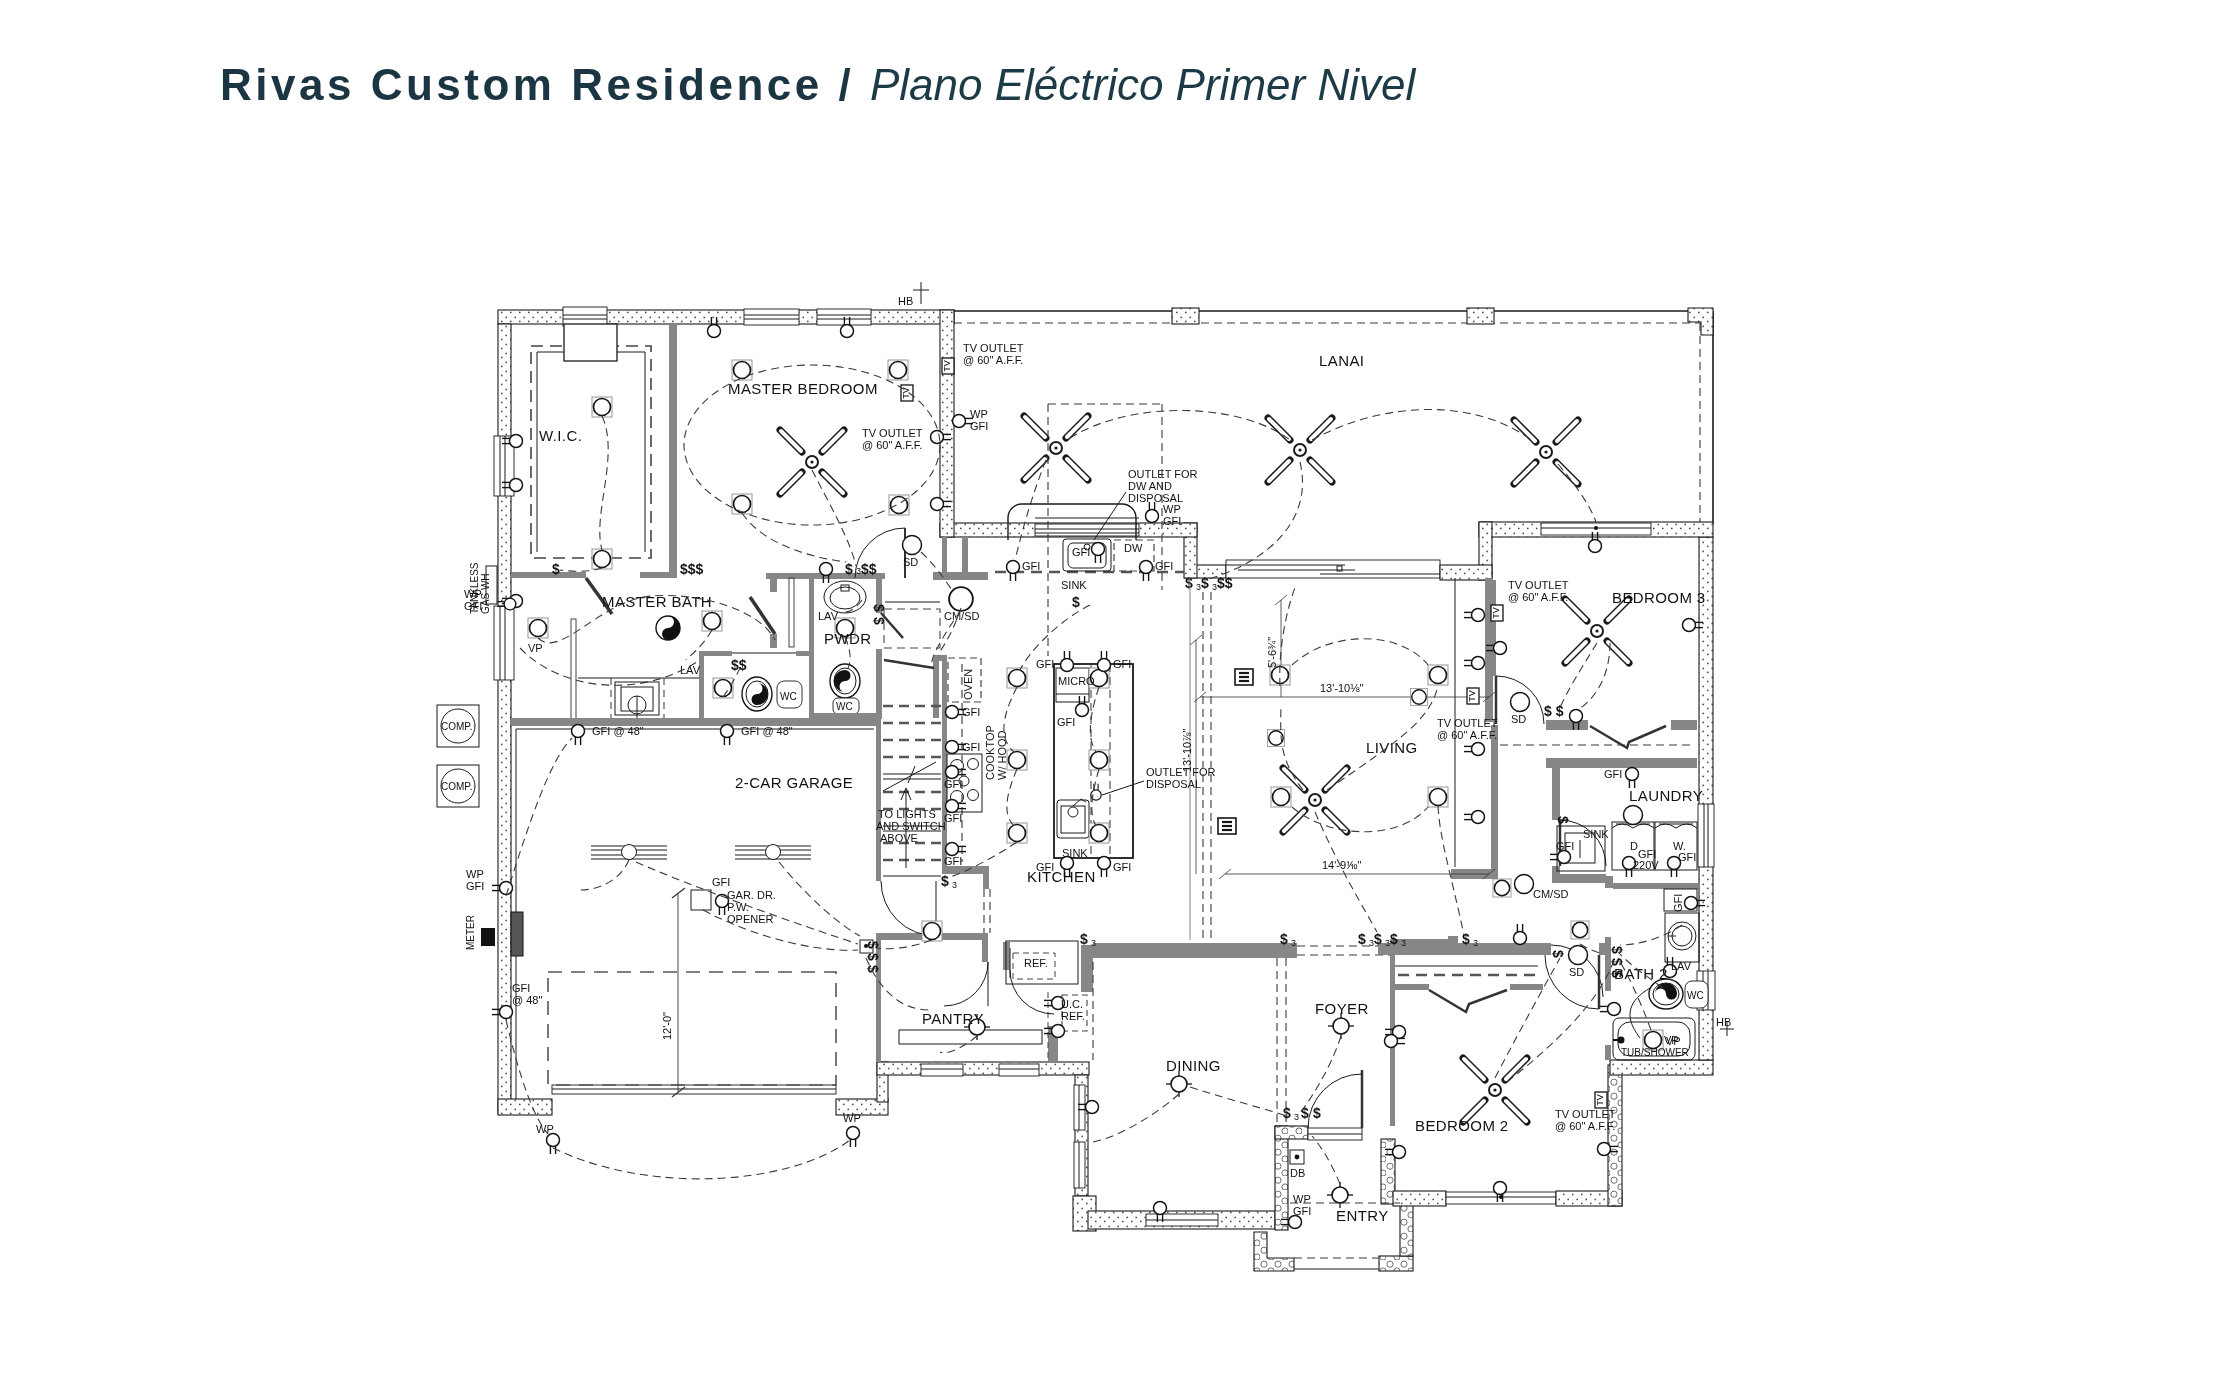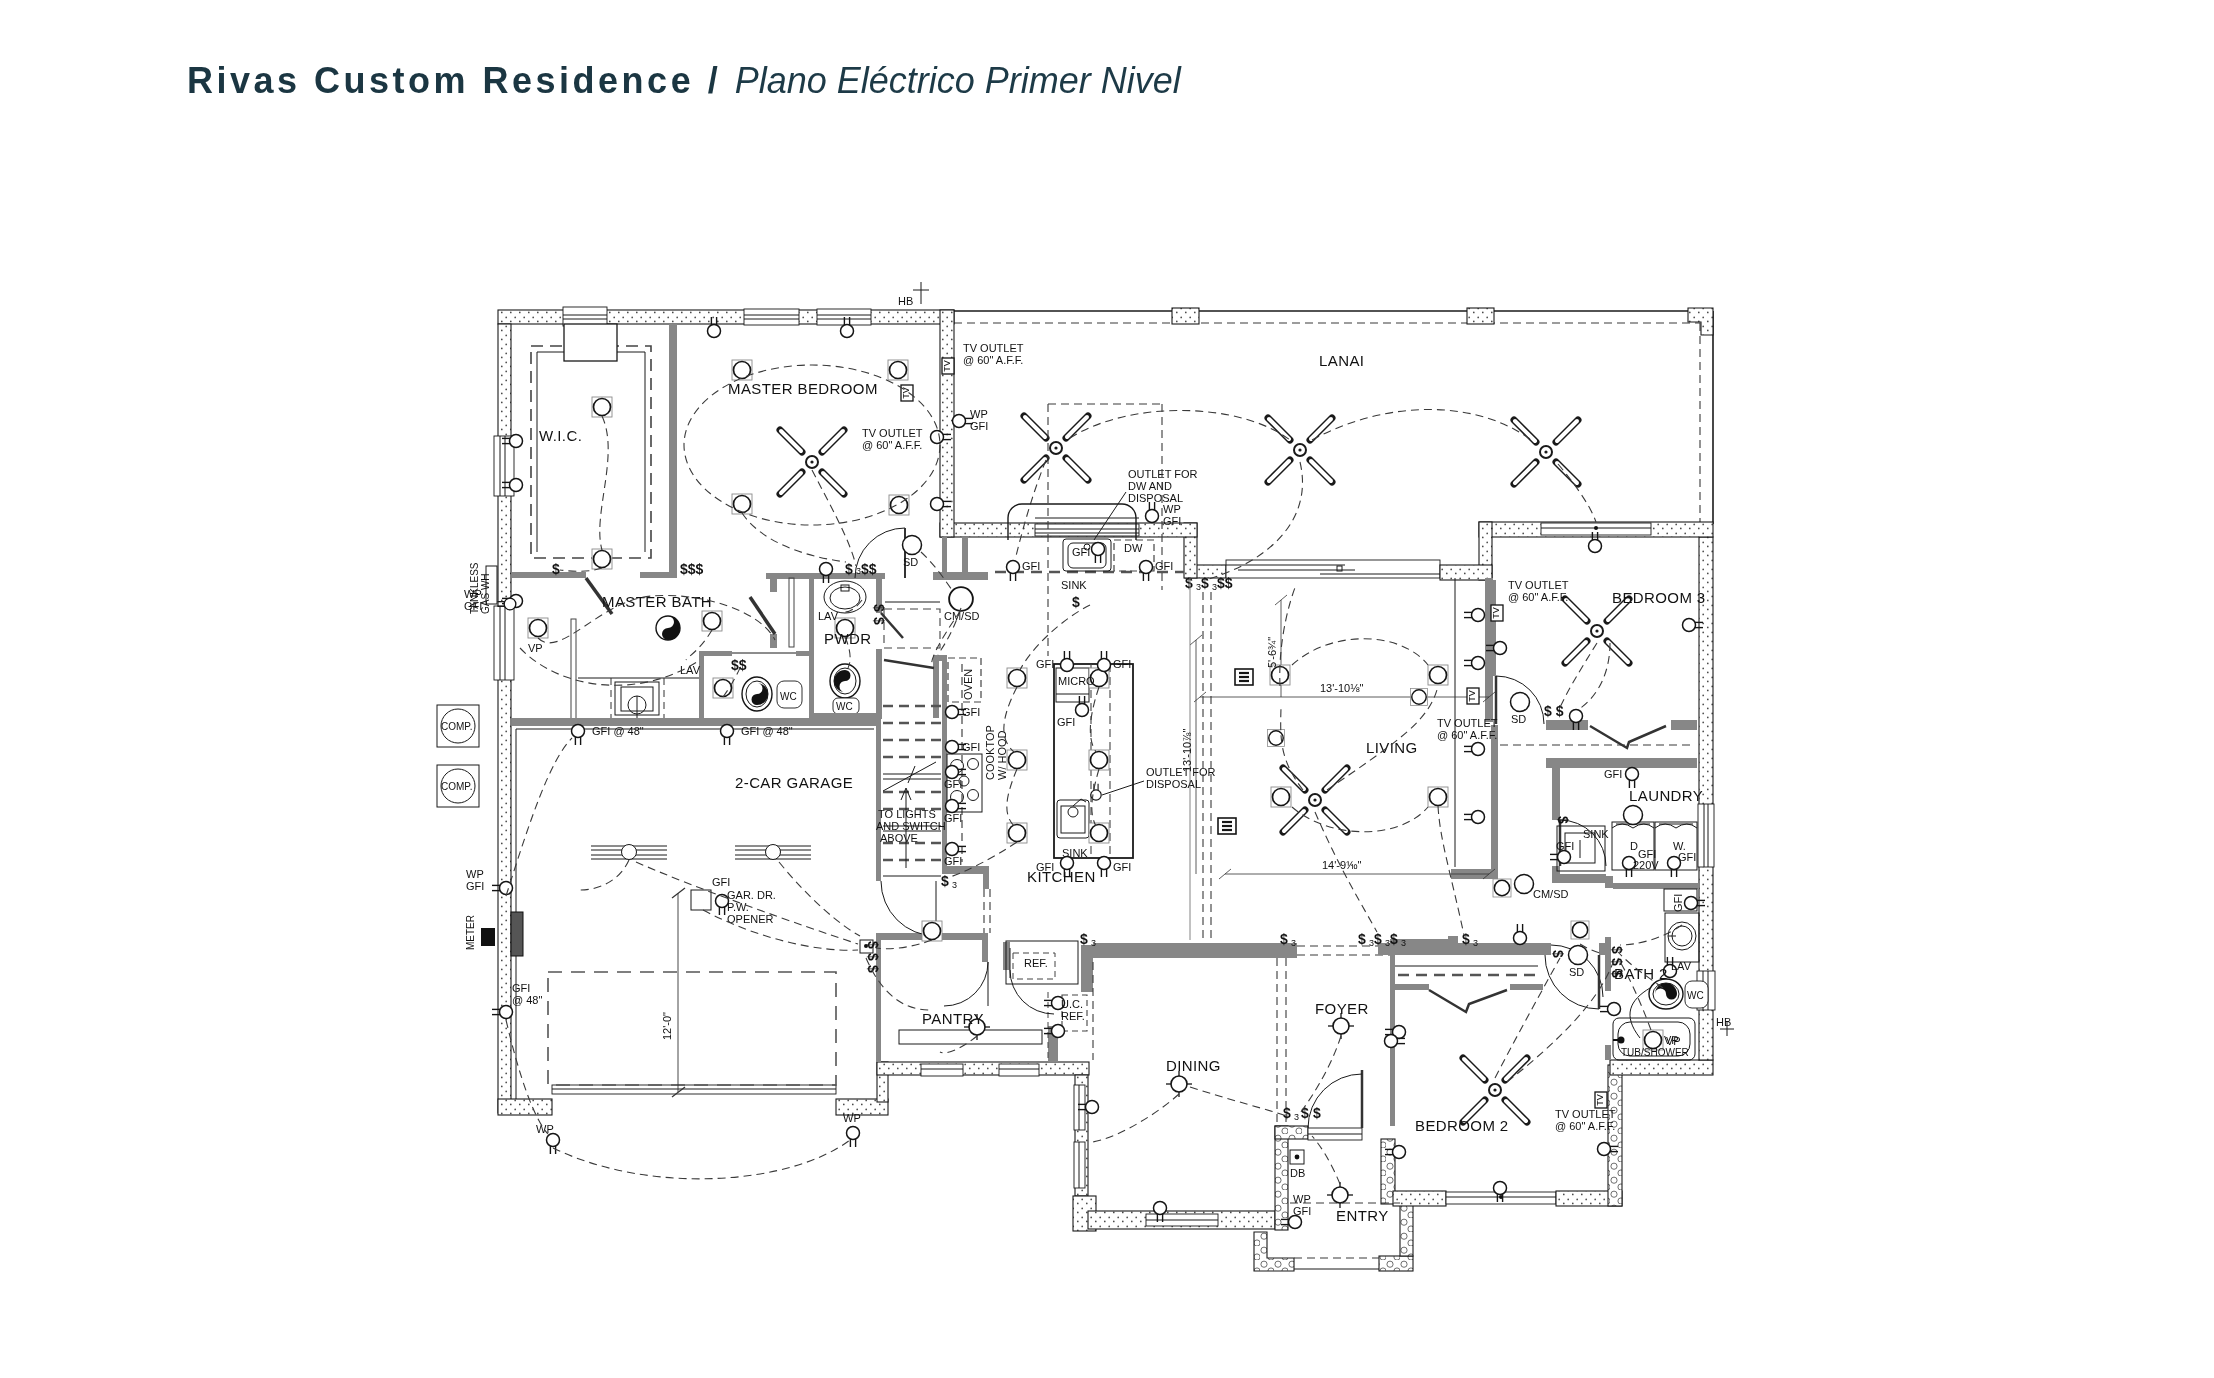--- a/index.html
+++ b/index.html
@@ -15,21 +15,21 @@
 .dsh{stroke:#3a3a3a;stroke-width:1.1;fill:none;stroke-dasharray:8 5}
 .dshb{stroke:#555;stroke-width:2.6;fill:none;stroke-dasharray:11 7}
 .gw{fill:#878787}
 .xw{fill:url(#st);stroke:#1a1a1a;stroke-width:1.1}
 .bw{fill:url(#bub);stroke:#1a1a1a;stroke-width:1.1}
 .win{fill:#fff;stroke:#1a1a1a;stroke-width:0.9}
 </style>
 </head>
 <body>
 
-<div style="position:absolute;left:187px;top:60px;font-family:'Liberation Sans',sans-serif;font-size:36px;color:#1b3642;white-space:nowrap;">
+<div style="position:absolute;left:220px;top:60px;font-family:'Liberation Sans',sans-serif;font-size:44px;color:#1b3642;white-space:nowrap;">
 <span style="font-weight:bold;letter-spacing:3.5px;">Rivas Custom Residence / </span><span style="font-style:italic;font-weight:300;color:#1d3a47;">Plano Eléctrico Primer Nivel</span>
 </div>
 <svg width="2214" height="1378" viewBox="0 0 2214 1378" xmlns="http://www.w3.org/2000/svg">
 <defs>
 <pattern id="st" width="9" height="9" patternUnits="userSpaceOnUse">
 <rect width="9" height="9" fill="#fff"></rect>
 <circle cx="2.2" cy="2.4" r="0.85" fill="#4a4a4a"></circle>
 <circle cx="6.8" cy="6.4" r="0.85" fill="#4a4a4a"></circle>
 </pattern>
 <pattern id="bub" width="14" height="14" patternUnits="userSpaceOnUse">

